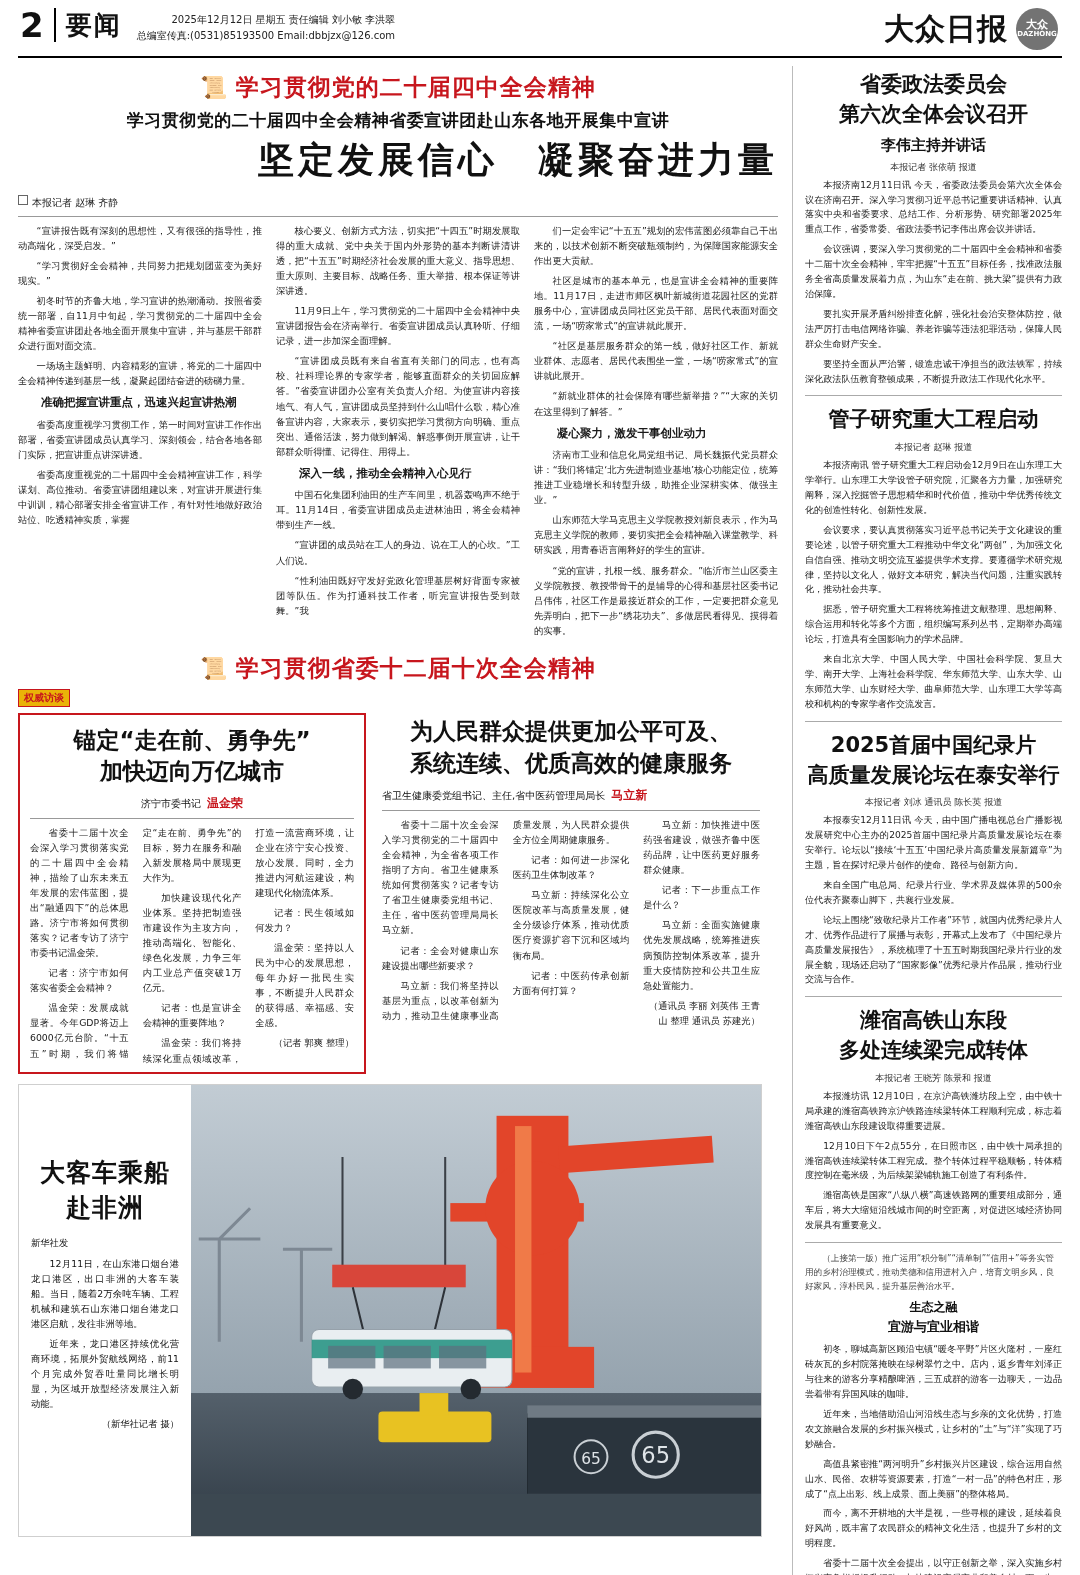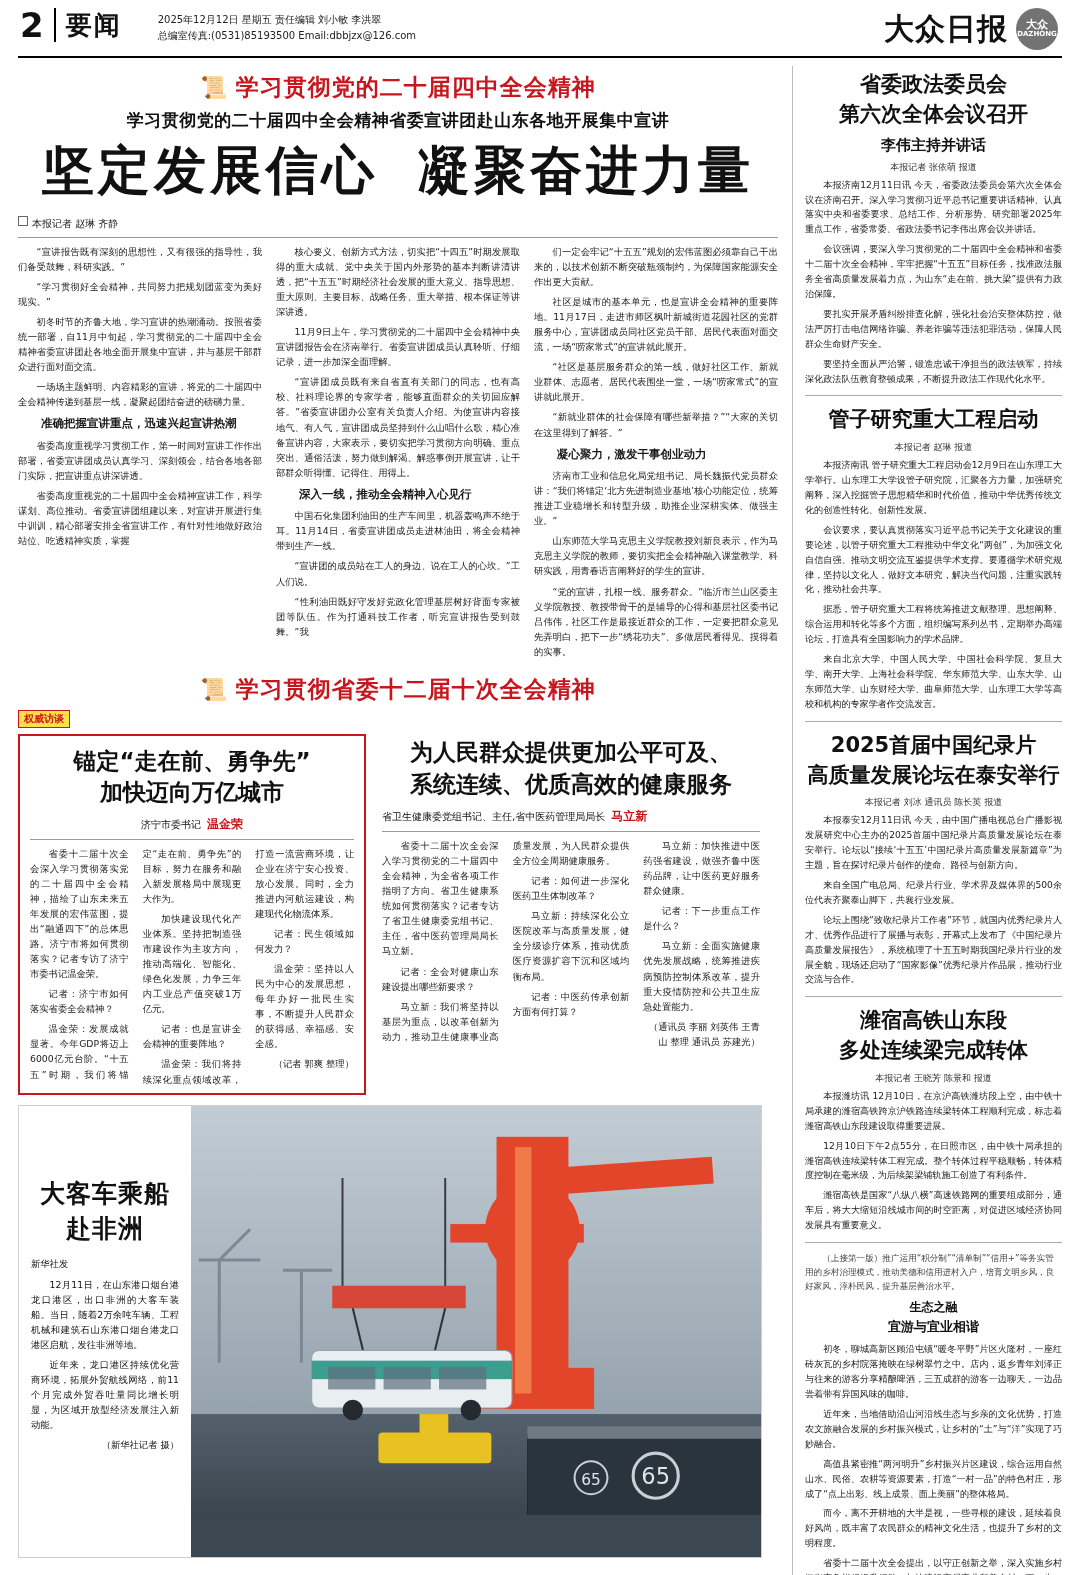--- a/index.html
+++ b/index.html
@@ -11,51 +11,51 @@
     position:relative;
     overflow:hidden;
   }
   .page{position:relative;width:1080px;height:1575px;box-sizing:border-box;padding:0 18px;}
 
   
   .masthead{display:flex;align-items:flex-start;padding-top:8px;border-bottom:2px solid #000;padding-bottom:6px;}
   .pg-num{font-size:34px;font-weight:bold;line-height:1;padding:0 10px 0 2px;}
   .pg-div{width:2px;background:#000;height:34px;margin-right:10px;}
   .pg-section{font-size:26px;font-weight:bold;letter-spacing:2px;line-height:34px;}
-  .mast-meta{margin-left:36px;font-size:10px;color:#222;line-height:1.55;padding-top:4px;}
+  .mast-meta{margin-left:15px;font-size:10px;color:#222;line-height:1.55;padding-top:4px;text-align:right;}
   .mast-meta div{white-space:nowrap;}
   .mast-right{margin-left:auto;display:flex;align-items:center;gap:8px;padding-right:4px;}
   .brand-text{font-size:30px;font-weight:bold;letter-spacing:1px;color:#111;margin-left:12px;}
   .brand-badge{width:42px;height:42px;border-radius:50%;background:#737373;color:#fff;display:flex;flex-direction:column;align-items:center;justify-content:center;font-size:7px;font-weight:bold;line-height:1.1;}
   .brand-badge .cn{font-size:11px;}
 
   
   .cols{display:flex;gap:14px;margin-top:8px;}
   .col-left{width:760px;}
   .col-right{width:268px;border-left:1px solid #bbb;padding-left:12px;}
 
   
   .ribbon{display:flex;align-items:center;justify-content:center;gap:8px;margin:6px 0 4px;}
   .ribbon .glyph{color:#d8a100;font-size:22px;}
   .ribbon .txt{color:#c7161d;font-size:23px;font-weight:bold;letter-spacing:1px;}
 
   .subhead{text-align:center;font-size:17px;font-weight:bold;margin:6px 0 2px;letter-spacing:0.5px;}
-  .bighead{text-align:center;font-size:52px;font-weight:bold;letter-spacing:4px;margin:4px 0 10px;}
+  .bighead{text-align:right;font-size:36px;font-weight:bold;letter-spacing:4px;margin:4px 0 10px;}
   .bighead .gap{display:inline-block;width:40px;}
 
   .byline{font-size:10px;color:#222;margin:0 0 4px;}
   .byline .box{display:inline-block;width:8px;height:8px;border:1px solid #666;margin-right:4px;vertical-align:1px;}
 
   .textcols{column-gap:14px;font-size:9.3px;line-height:1.62;text-align:justify;color:#1a1a1a;}
   .textcols p{margin:0 0 5px;text-indent:2em;}
   .sec-title{font-weight:bold;font-size:11.5px;text-indent:0;margin:7px 0 5px;}
   .rule{border:0;border-top:1px solid #999;margin:6px 0;}
 
   
-  .tag{display:inline-block;background:#fde047;color:#c7161d;border:1px solid #c7161d;font-size:10px;font-weight:bold;padding:1px 5px;position:relative;top:-2px;}
+  .tag{display:inline-block;background:#eab308;color:#c7161d;border:1px solid #c7161d;font-size:10px;font-weight:bold;padding:1px 5px;position:relative;top:-2px;}
   .twoup{display:flex;gap:16px;margin-top:4px;}
   .boxed{border:2px solid #c7161d;padding:8px 10px 6px;width:348px;box-sizing:border-box;}
   .intv-head{text-align:center;font-size:23px;font-weight:bold;line-height:1.35;margin:2px 0 8px;}
   .intv-by{text-align:center;font-size:10px;margin-bottom:6px;}
   .intv-by .name{font-weight:bold;color:#c7161d;font-size:12px;margin-left:6px;}
   .plain-col{width:378px;}
   .head2{text-align:center;font-size:23px;font-weight:bold;line-height:1.4;margin:2px 0 8px;}
 
   
   .photo-wrap{border:1px solid #cfcfcf;margin-top:10px;display:flex;width:744px;box-sizing:border-box;}
@@ -115,21 +115,21 @@
 
       <div class="byline">
         <span class="box"></span><span>本报记者  赵琳  齐静</span>
       </div>
       <hr class="rule">
 
       <div style="display:flex;gap:14px;">
 
         <div style="width:244px;">
           <div class="textcols">
-            <p>“宣讲报告既有深刻的思想性，又有很强的指导性，我们备受鼓舞，科研实践。”</p>
+            <p>“宣讲报告既有深刻的思想性，又有很强的指导性，推动高端化，深受启发。”</p>
             <p>“学习贯彻好全会精神，共同努力把规划团蓝变为美好现实。”</p>
             <p>初冬时节的齐鲁大地，学习宣讲的热潮涌动。按照省委统一部署，自11月中旬起，学习贯彻党的二十届四中全会精神省委宣讲团赴各地全面开展集中宣讲，并与基层干部群众进行面对面交流。</p>
             <p>一场场主题鲜明、内容精彩的宣讲，将党的二十届四中全会精神传递到基层一线，凝聚起团结奋进的磅礴力量。</p>
             <p class="sec-title">准确把握宣讲重点，迅速兴起宣讲热潮</p>
             <p>省委高度重视学习贯彻工作，第一时间对宣讲工作作出部署，省委宣讲团成员认真学习、深刻领会，结合各地各部门实际，把宣讲重点讲深讲透。</p>
             <p>省委高度重视党的二十届四中全会精神宣讲工作，科学谋划、高位推动。省委宣讲团组建以来，对宣讲开展进行集中训训，精心部署安排全省宣讲工作，有针对性地做好政治站位、吃透精神实质，掌握</p>
           </div>
         </div>
 
         <div style="width:244px;">

